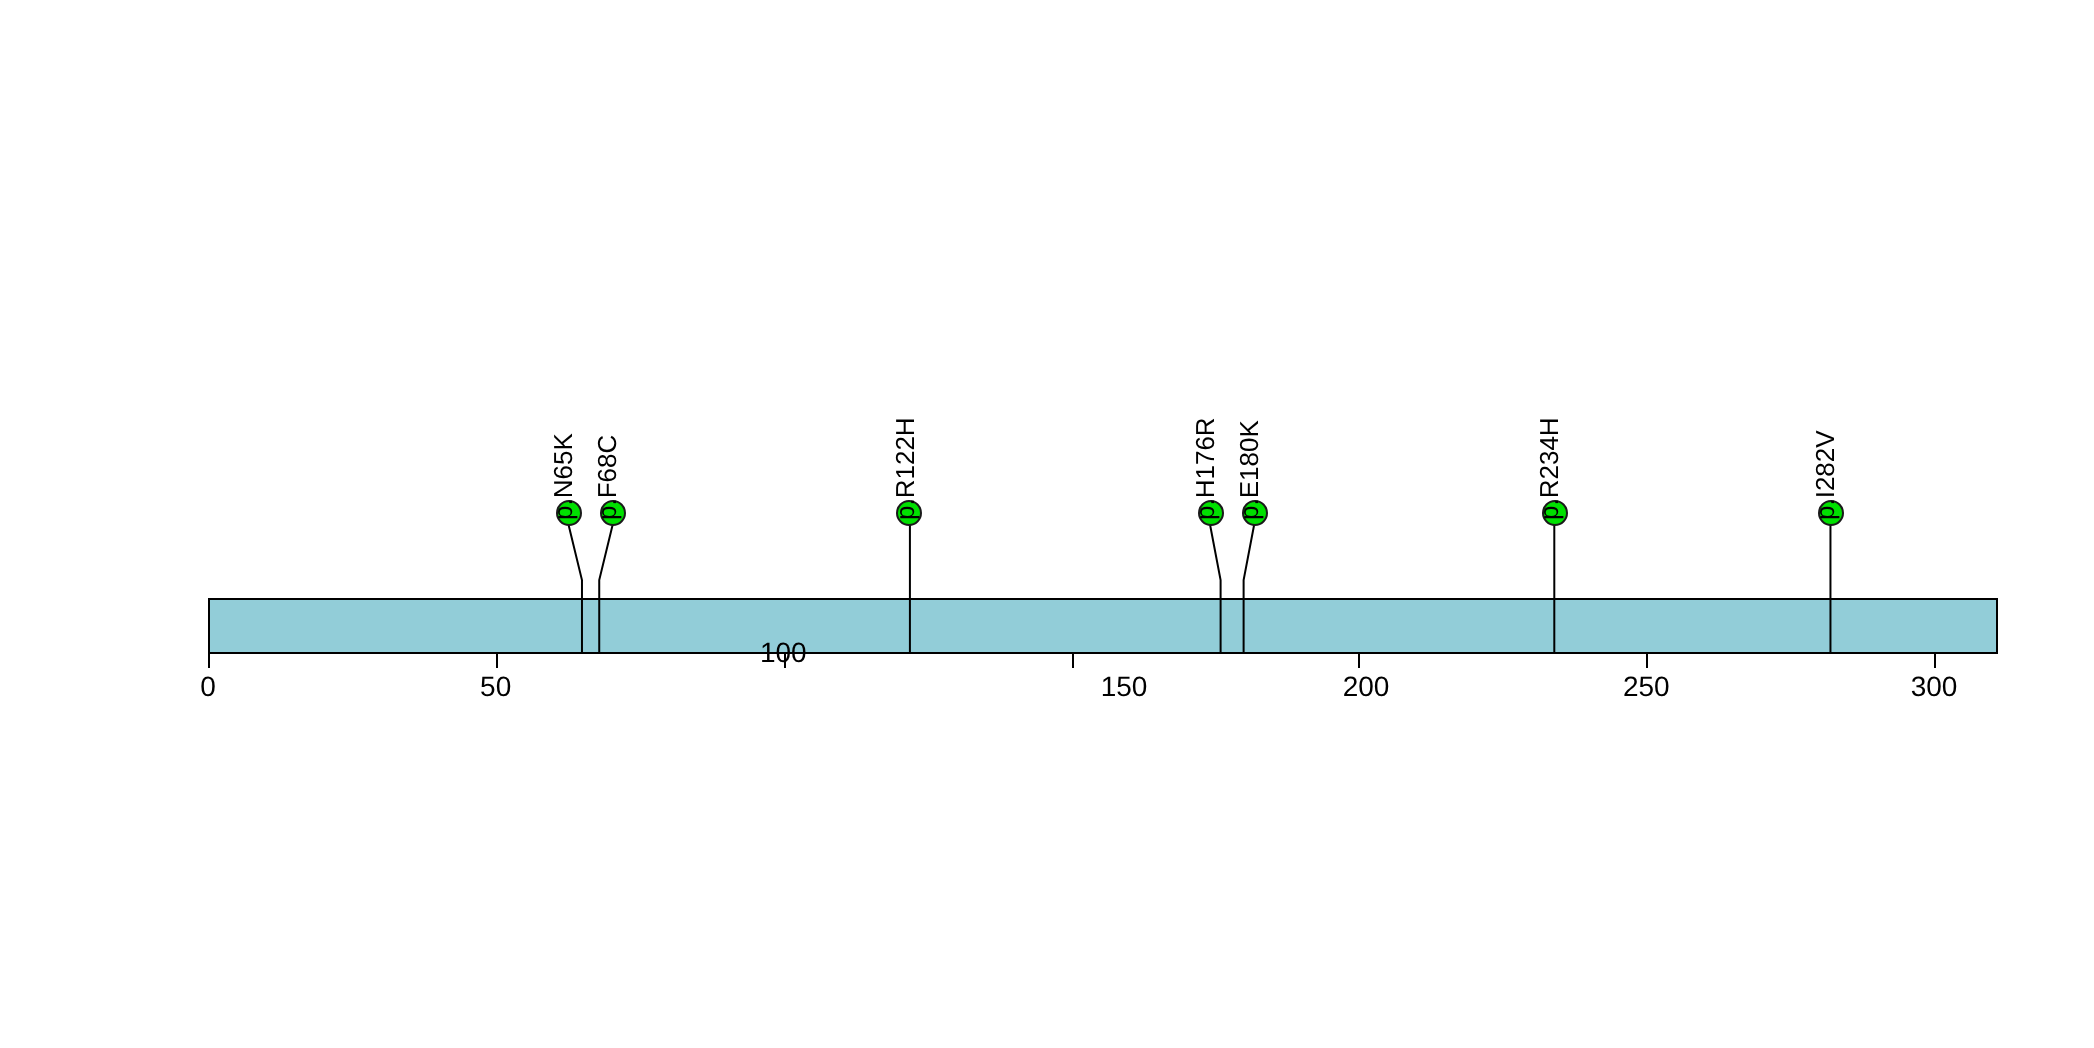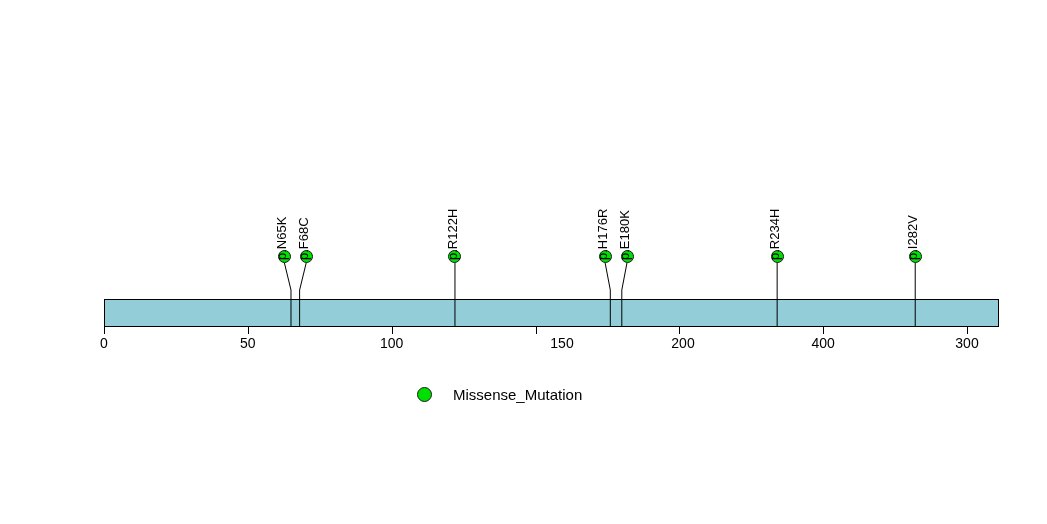--- a/index.html
+++ b/index.html
@@ -55,27 +55,27 @@
 </head>
 <body>
 
 <div id="plot">
     <div class="protein-bar" style="left: 104px; top: 299px; width: 894.654px; height: 28px; background: rgb(146, 205, 216);"></div>
     <div class="tick" style="left: 104px; top: 327px; height: 7px;"></div>
     <div class="tick-label" style="left: 64px; top: 335px; width: 80px;">0</div>
     <div class="tick" style="left: 247.835px; top: 327px; height: 7px;"></div>
     <div class="tick-label" style="left: 207.835px; top: 335px; width: 80px; text-align: center;">50</div>
     <div class="tick" style="left: 391.67px; top: 327px; height: 7px;"></div>
-    <div class="tick-label" style="left: 351.67px; top: 335px; width: 80px;">100</div>
+    <div class="tick-label" style="left: 351.67px; top: 318px; width: 80px;">100</div>
     <div class="tick" style="left: 535.505px; top: 327px; height: 7px;"></div>
     <div class="tick-label" style="left: 522px; top: 335px; width: 80px;">150</div>
     <div class="tick" style="left: 679.34px; top: 327px; height: 7px;"></div>
     <div class="tick-label" style="left: 643px; top: 335px; width: 80px;">200</div>
     <div class="tick" style="left: 823.175px; top: 327px; height: 7px;"></div>
-    <div class="tick-label" style="left: 783.175px; top: 335px; width: 80px;">400</div>
+    <div class="tick-label" style="left: 783.175px; top: 335px; width: 80px;">250</div>
     <div class="tick" style="left: 967.01px; top: 327px; height: 7px;"></div>
     <div class="tick-label" style="left: 927.01px; top: 335px; width: 80px;">300</div>
     <svg class="stem-svg" width="1047" height="524" style="left: 0px; top: 0px;">
       <path d="M 290.9855 327 L 290.9855 290 L 284.30055 262.5 " stroke="#000000" stroke-width="1" fill="none"></path>
       <path d="M 299.6156 327 L 299.6156 290 L 306.30055 262.5 " stroke="#000000" stroke-width="1" fill="none"></path>
       <path d="M 454.9574 327 L 454.9574 290 L 454.9574 262.5 " stroke="#000000" stroke-width="1" fill="none"></path>
       <path d="M 610.2991999999999 327 L 610.2991999999999 290 L 605.0526 262.5 " stroke="#000000" stroke-width="1" fill="none"></path>
       <path d="M 621.806 327 L 621.806 290 L 627.0526 262.5 " stroke="#000000" stroke-width="1" fill="none"></path>
       <path d="M 777.1478 327 L 777.1478 290 L 777.1478 262.5 " stroke="#000000" stroke-width="1" fill="none"></path>
       <path d="M 915.2294 327 L 915.2294 290 L 915.2294 262.5 " stroke="#000000" stroke-width="1" fill="none"></path>
@@ -87,17 +87,13 @@
     <div class="lolli-dot" title="p.R122H" style="left: 448.457px; top: 249.5px; width: 13px; height: 13px; background: rgb(0, 224, 0);"></div>
     <div class="lolli-label" style="left: 459.957px; top: 244.5px;">p.R122H</div>
     <div class="lolli-dot" title="p.H176R" style="left: 598.553px; top: 249.5px; width: 13px; height: 13px; background: rgb(0, 224, 0);"></div>
     <div class="lolli-label" style="left: 610.053px; top: 244.5px;">p.H176R</div>
     <div class="lolli-dot" title="p.E180K" style="left: 620.553px; top: 249.5px; width: 13px; height: 13px; background: rgb(0, 224, 0);"></div>
     <div class="lolli-label" style="left: 632.053px; top: 244.5px;">p.E180K</div>
     <div class="lolli-dot" title="p.R234H" style="left: 770.648px; top: 249.5px; width: 13px; height: 13px; background: rgb(0, 224, 0);"></div>
     <div class="lolli-label" style="left: 782.148px; top: 244.5px;">p.R234H</div>
     <div class="lolli-dot" title="p.I282V" style="left: 908.729px; top: 249.5px; width: 13px; height: 13px; background: rgb(0, 224, 0);"></div>
     <div class="lolli-label" style="left: 920.229px; top: 244.5px;">p.I282V</div>
-    <div class="legend" style="left: 417px; top: 386px;">
-      <span class="legend-dot" style="background: rgb(0, 224, 0);"></span>
-      <span class="legend-label">Missense_Mutation</span>
-    </div>
   </div>
 
 </body></html>

